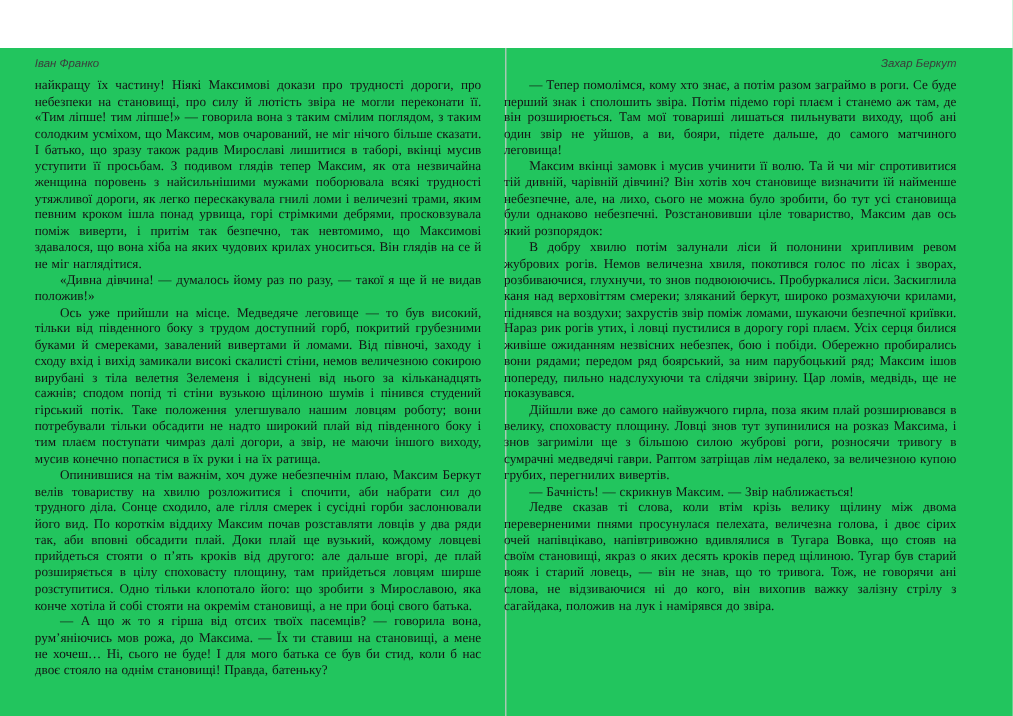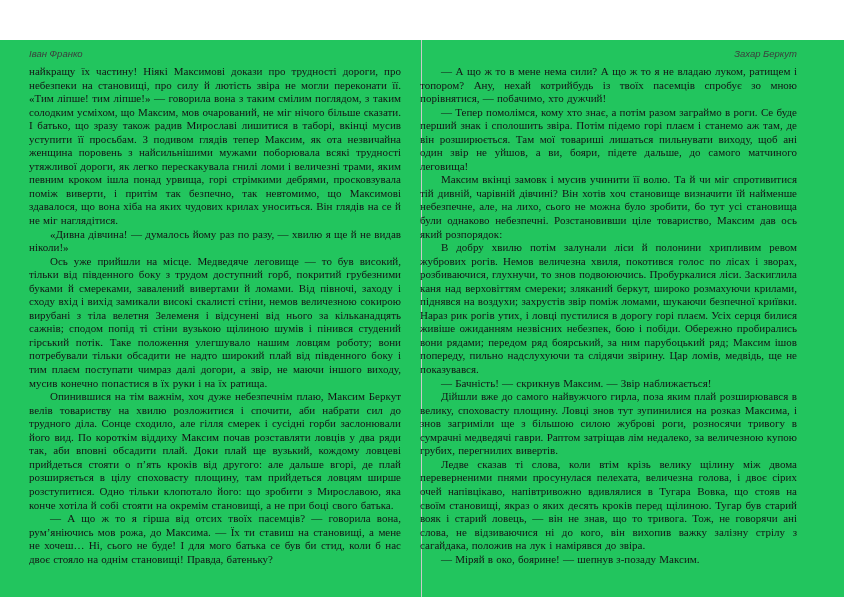--- a/index.html
+++ b/index.html
@@ -63,38 +63,36 @@
 </style>
 </head>
 <body>
 
 <div class="spread">
 
   <section class="page left">
     <div class="running-header">Іван Франко</div>
     <div class="page-body">
         <p class="para">найкращу їх частину! Ніякі Максимові докази про трудності дороги, про небезпеки на становищі, про силу й лютість звіра не могли переконати її. «Тим ліпше! тим ліпше!» — говорила вона з таким смілим поглядом, з таким солодким усміхом, що Максим, мов очарований, не міг нічого більше сказати. І батько, що зразу також радив Мирославі лишитися в таборі, вкінці мусив уступити її просьбам. З подивом глядів тепер Максим, як ота незвичайна женщина поровень з найсильнішими мужами поборювала всякі трудності утяжливої дороги, як легко перескакувала гнилі ломи і величезні трами, яким певним кроком ішла понад урвища, горі стрімкими дебрями, просковзувала поміж виверти, і притім так безпечно, так невтомимо, що Максимові здавалося, що вона хіба на яких чудових крилах уноситься. Він глядів на се й не міг наглядітися.</p>
-        <p class="para indent">«Дивна дівчина! — думалось йому раз по разу, — хвилю я ще й не видав ніколи!»</p>
+        <p class="para indent">«Дивна дівчина! — думалось йому раз по разу, — такої я ще й не видав положив!»</p>
         <p class="para indent">Ось уже прийшли на місце. Медведяче леговище — то був високий, тільки від південного боку з трудом доступний горб, покритий грубезними буками й смереками, завалений вивертами й ломами. Від півночі, заходу і сходу вхід і вихід замикали високі скалисті стіни, немов величезною сокирою вирубані з тіла велетня Зелеменя і відсунені від нього за кільканадцять сажнів; сподом попід ті стіни вузькою щілиною шумів і пінився студений гірський потік. Таке положення улегшувало нашим ловцям роботу; вони потребували тільки обсадити не надто широкий плай від південного боку і тим плаєм поступати чимраз далі догори, а звір, не маючи іншого виходу, мусив конечно попастися в їх руки і на їх ратища.</p>
         <p class="para indent">Опинившися на тім важнім, хоч дуже небезпечнім плаю, Максим Беркут велів товариству на хвилю розложитися і спочити, аби набрати сил до трудного діла. Сонце сходило, але гілля смерек і сусідні горби заслонювали його вид. По короткім віддиху Максим почав розставляти ловців у два ряди так, аби вповні обсадити плай. Доки плай ще вузький, кождому ловцеві прийдеться стояти о п’ять кроків від другого: але дальше вгорі, де плай розширяється в цілу споховасту площину, там прийдеться ловцям ширше розступитися. Одно тільки клопотало його: що зробити з Мирославою, яка конче хотіла й собі стояти на окремім становищі, а не при боці свого батька.</p>
         <p class="para indent">— А що ж то я гірша від отсих твоїх пасемців? — говорила вона, рум’яніючись мов рожа, до Максима. — Їх ти ставиш на становищі, а мене не хочеш… Ні, сього не буде! І для мого батька се був би стид, коли б нас двоє стояло на однім становищі! Правда, батеньку?</p>
       </div>
     <div class="page-number">8</div>
   </section>
 
   <div class="seam"></div>
 
   <section class="page right">
     <div class="running-header">Захар Беркут</div>
     <div class="page-body">
-        <p class="para indent">— А що ж то в мене нема сили? А що ж то я не владаю луком, ратищем і топором? Ану, нехай котрийбудь із твоїх пасемців спробує зо мною порівнятися, — побачимо, хто дужчий!</p>
         <p class="para indent">— Тепер помолімся, кому хто знає, а потім разом заграймо в роги. Се буде перший знак і сполошить звіра. Потім підемо горі плаєм і станемо аж там, де він розширюється. Там мої товариші лишаться пильнувати виходу, щоб ані один звір не уйшов, а ви, бояри, підете дальше, до самого матчиного леговища!</p>
         <p class="para indent">Максим вкінці замовк і мусив учинити її волю. Та й чи міг спротивитися тій дивній, чарівній дівчині? Він хотів хоч становище визначити їй найменше небезпечне, але, на лихо, сього не можна було зробити, бо тут усі становища були однаково небезпечні. Розстановивши ціле товариство, Максим дав ось який розпорядок:</p>
         <p class="para indent">В добру хвилю потім залунали ліси й полонини хрипливим ревом жубрових рогів. Немов величезна хвиля, покотився голос по лісах і зворах, розбиваючися, глухнучи, то знов подвоюючись. Пробуркалися ліси. Заскиглила каня над верховіттям смереки; зляканий беркут, широко розмахуючи крилами, піднявся на воздухи; захрустів звір поміж ломами, шукаючи безпечної криївки. Нараз рик рогів утих, і ловці пустилися в дорогу горі плаєм. Усіх серця билися живіше ожиданням незвісних небезпек, бою і побіди. Обережно пробирались вони рядами; передом ряд боярський, за ним парубоцький ряд; Максим ішов попереду, пильно надслухуючи та слідячи звірину. Цар ломів, медвідь, ще не показувався.</p>
+        <p class="para indent">Дійшли вже до самого найвужчого гирла, поза яким плай розширювався в велику, споховасту площину. Ловці знов тут зупинилися на розказ Максима, і знов загриміли ще з більшою силою жуброві роги, розносячи тривогу в сумрачні медведячі гаври. Раптом затріщав лім недалеко, за величезною купою грубих, перегнилих вивертів.</p>
         <p class="para indent">— Бачність! — скрикнув Максим. — Звір наближається!</p>
-        <p class="para indent">Дійшли вже до самого найвужчого гирла, поза яким плай розширювався в велику, споховасту площину. Ловці знов тут зупинилися на розказ Максима, і знов загриміли ще з більшою силою жуброві роги, розносячи тривогу в сумрачні медведячі гаври. Раптом затріщав лім недалеко, за величезною купою грубих, перегнилих вивертів.</p>
         <p class="para indent">Ледве сказав ті слова, коли втім крізь велику щілину між двома переверненими пнями просунулася пелехата, величезна голова, і двоє сірих очей напівцікаво, напівтривожно вдивлялися в Тугара Вовка, що стояв на своїм становищі, якраз о яких десять кроків перед щілиною. Тугар був старий вояк і старий ловець, — він не знав, що то тривога. Тож, не говорячи ані слова, не відзиваючися ні до кого, він вихопив важку залізну стрілу з сагайдака, положив на лук і намірявся до звіра.</p>
-        <p class="para indent">— Міряй в око, боярине! — шепнув з-позаду Максим.</p>
       </div>
     <div class="page-number">9</div>
   </section>
 
 </div>
 
 </body></html>

